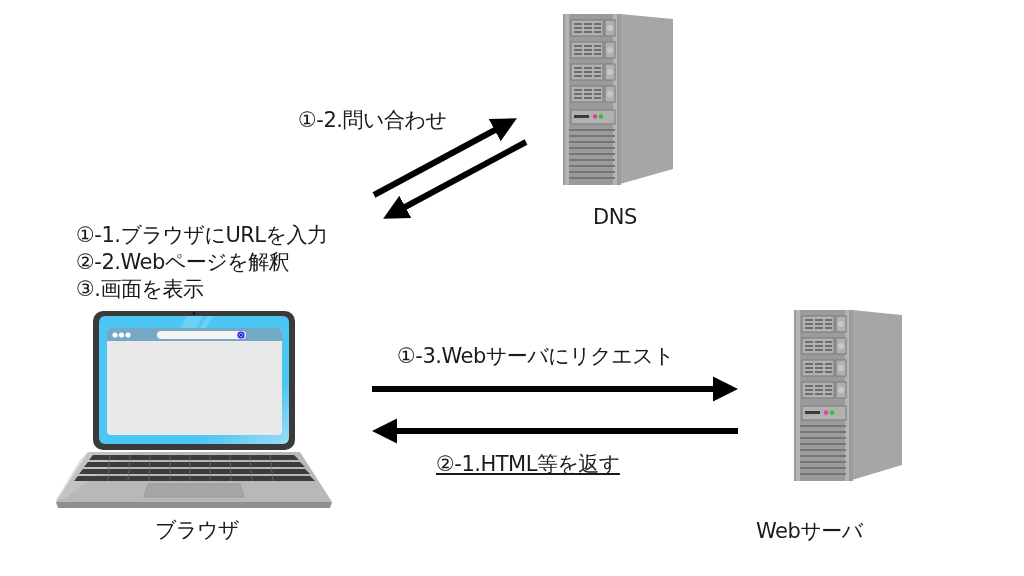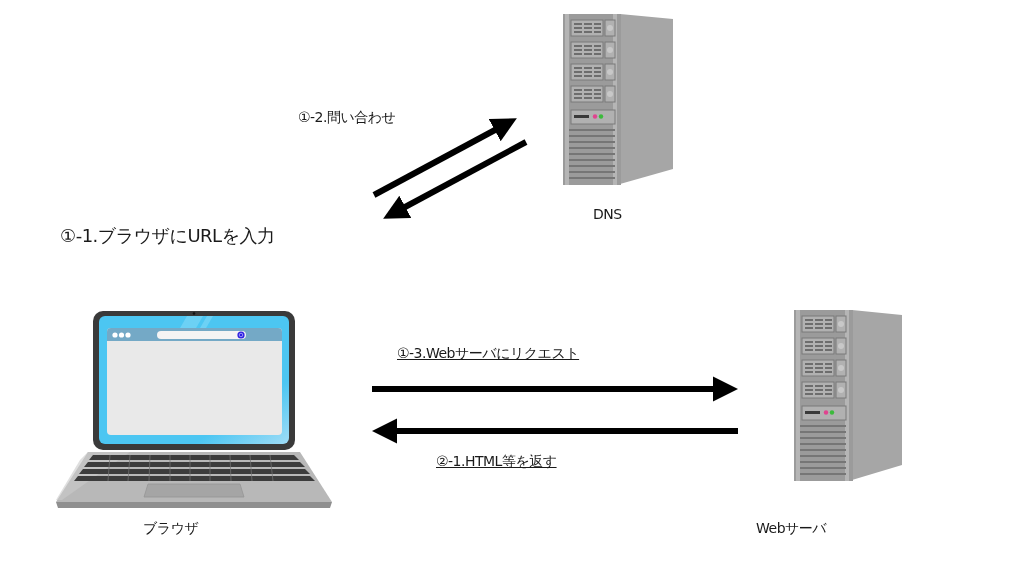--- a/index.html
+++ b/index.html
@@ -1,33 +1,35 @@
 <!DOCTYPE html>
 <html><head>
 <meta charset="utf-8">
 <style>
   html, body { margin: 0; padding: 0; background: #ffffff; }
   body { width: 1024px; height: 576px; position: relative; overflow: hidden;
          font-family: "DejaVu Sans", "Liberation Sans", sans-serif; color: #1a1a1a; }
-  .lbl { position: absolute; white-space: nowrap; font-size: 14px; line-height: 1; letter-spacing: -0.5px; }
-  .steps { position: absolute; left: 60px; top: 222px; font-size: 18px; line-height: 27px; letter-spacing: -0.5px; }
+  .lbl { position: absolute; white-space: nowrap; font-size: 21px; line-height: 1; letter-spacing: -0.5px; }
+  .steps { position: absolute; left: 76px; top: 222px; font-size: 21px; line-height: 27px; letter-spacing: -0.5px; }
   .steps div { white-space: nowrap; }
   svg.abs { position: absolute; left: 0; top: 0; }
 </style>
 </head>
 <body>
 
 <div class="lbl" style="left:298px; top:110px;">①-2.問い合わせ</div>
 <div class="lbl" style="left:593px; top:207px;text-align:right;">DNS</div>
 <div class="steps">
   <div>①-1.ブラウザにURLを入力</div>
+  <div>②-2.Webページを解釈</div>
+  <div>③.画面を表示</div>
 </div>
-<div class="lbl" style="left:397px; top:346px;text-decoration:underline;">①-3.Webサーバにリクエスト</div>
+<div class="lbl" style="left:397px; top:346px;">①-3.Webサーバにリクエスト</div>
 <div class="lbl" style="left:436px; top:454px;text-decoration:underline;">②-1.HTML等を返す</div>
-<div class="lbl" style="left:143px; top:521px;">ブラウザ</div>
+<div class="lbl" style="left:155px; top:521px;font-family:Liberation Mono, monospace;">ブラウザ</div>
 <div class="lbl" style="left:756px; top:521px;">Webサーバ</div>
 
 <svg class="abs" width="1024" height="576">
   <defs>
     <marker id="ah" viewBox="0 0 10 10" refX="6" refY="5" markerWidth="4.2" markerHeight="4.2" orient="auto">
       <path d="M0,0 L10,5 L0,10 z" fill="#000"></path>
     </marker>
   </defs>
   <line x1="374" y1="195" x2="508" y2="123" stroke="#000" stroke-width="6" marker-end="url(#ah)"></line>
   <line x1="526" y1="142" x2="392" y2="214" stroke="#000" stroke-width="6" marker-end="url(#ah)"></line>

